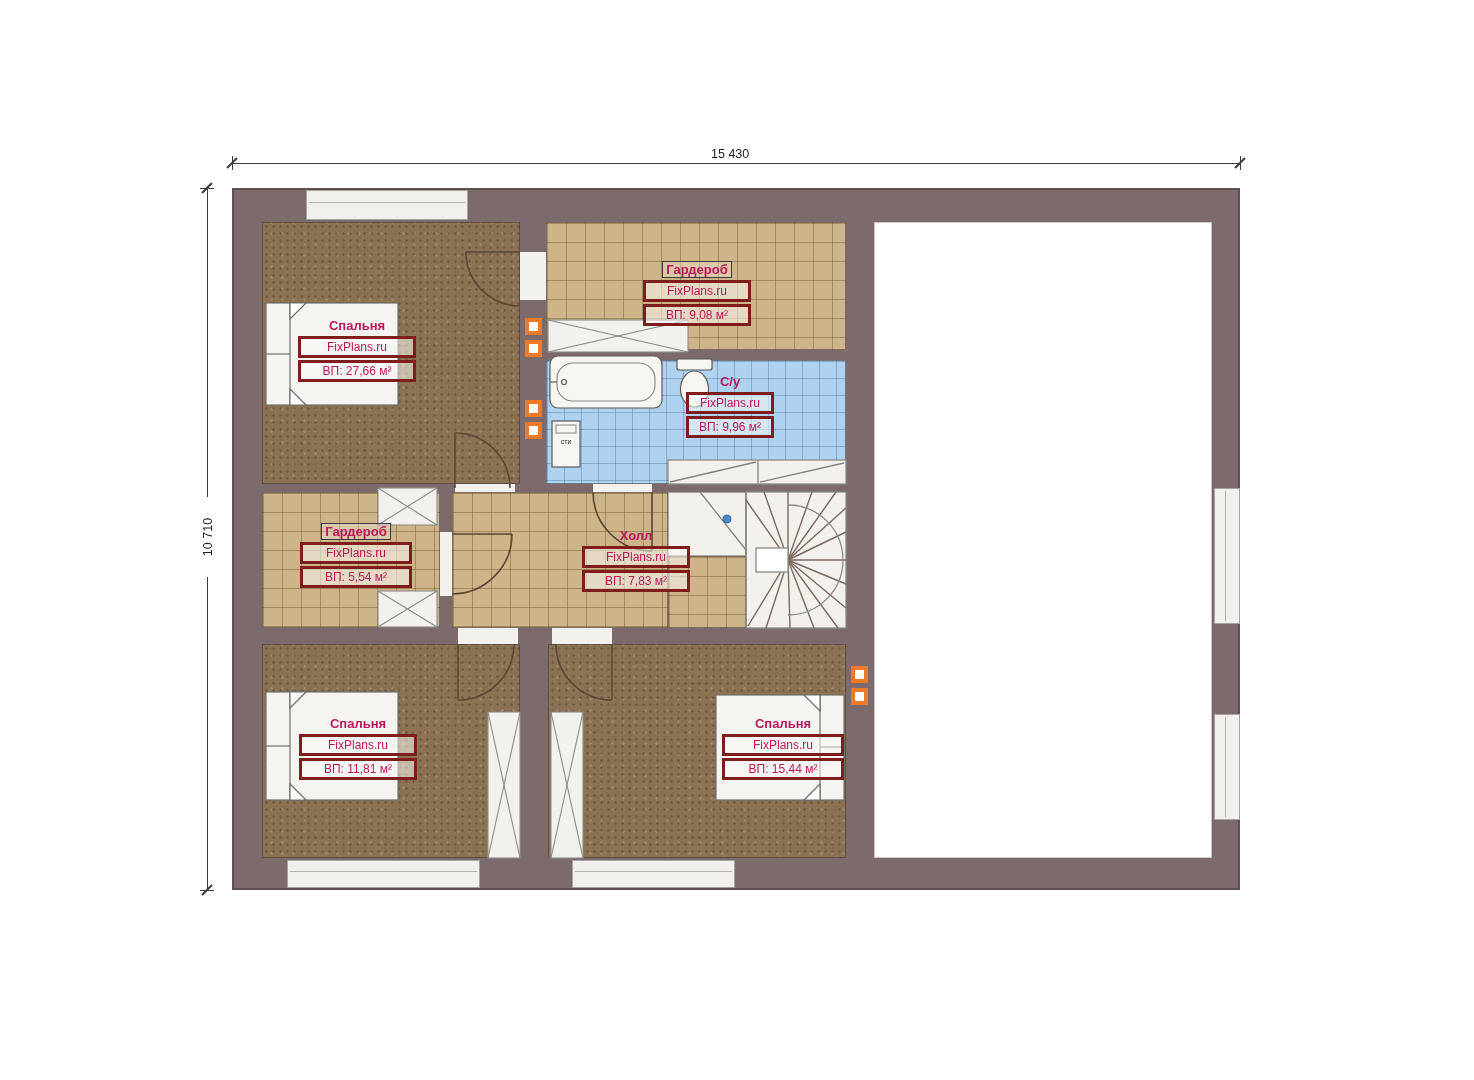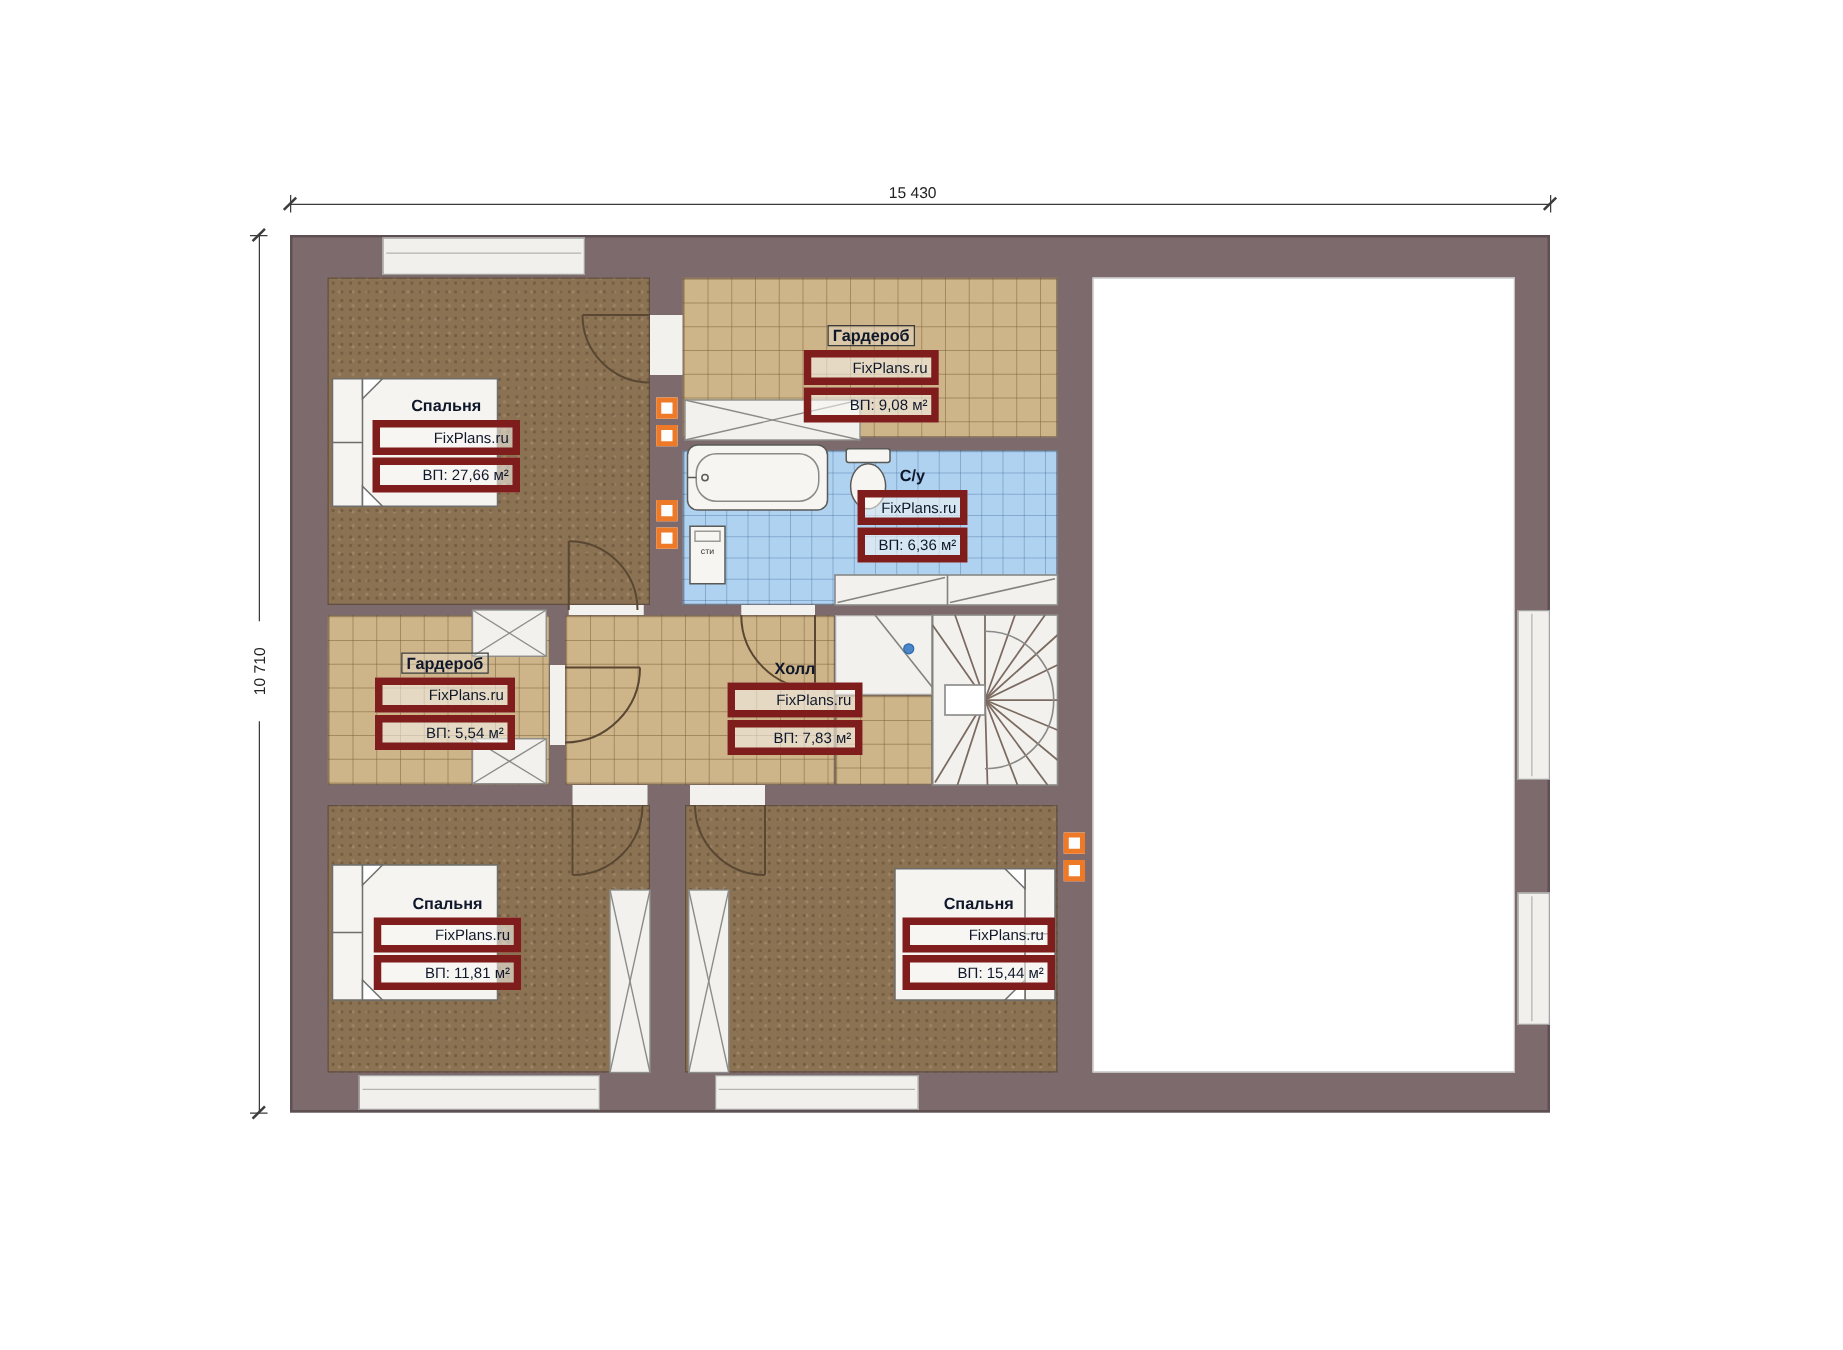--- a/index.html
+++ b/index.html
@@ -23,25 +23,25 @@
     background-size:17px 17px;}
   .void{background:#ffffff;border:1px solid #c6c6c6;}
   .window{background:#f1f0ed;border:1px solid #a3a3a1;}
   .winlineh{position:absolute;left:2px;right:2px;height:1px;background:#b3b3b1;}
   .winlinev{position:absolute;top:2px;bottom:2px;width:1px;background:#b3b3b1;}
   .thr{background:#f2f1ee;}
   .landing{background:#f2f1ee;border:1px solid rgba(120,120,118,.6);}
   .vent{width:17px;height:17px;border:4px solid #ee7a28;background:#fdfdfd;}
   .overlay{position:absolute;left:0;top:0;pointer-events:none;}
   
-  .room-label{position:absolute;text-align:center;color:#0f172a;z-index:6;}
+  .room-label{position:absolute;text-align:center;color:#be185d;z-index:6;}
   .rl-name{font-size:13px;font-weight:bold;display:inline-block;padding:0 3px;}
   .rl-name.boxed{border:1px solid #3a3a3a;background:rgba(250,248,243,.30);}
-  .rl-box{border:6px solid #7f1d1d;background:rgba(250,248,243,.55);font-size:12px;
-          padding:1px 3px;margin-top:2px;white-space:nowrap;text-align:right;}
+  .rl-box{border:3px solid #7f1d1d;background:rgba(250,248,243,.55);font-size:12px;
+          padding:1px 3px;margin-top:2px;white-space:nowrap;}
   .washer-label{position:absolute;font-size:7px;color:#333;z-index:6;text-align:center;}
   
   .dimline{background:#3c3c3c;position:absolute;}
   .tick{position:absolute;width:14px;height:2px;background:#3c3c3c;transform:rotate(-45deg);}
   .dim-label{position:absolute;background:#fff;padding:0 5px;font-size:12.5px;color:#222;z-index:6;white-space:nowrap;}
 </style>
 </head>
 <body>
 
 <div class="plan">
@@ -214,21 +214,21 @@
 
   <div class="room-label" style="left:643px;top:260px;width:108px;">
     <div><span class="rl-name boxed">Гардероб</span></div>
     <div class="rl-box">FixPlans.ru</div>
     <div class="rl-box">ВП: 9,08 м²</div>
   </div>
 
   <div class="room-label" style="left:686px;top:372px;width:88px;">
     <div><span class="rl-name">С/у</span></div>
     <div class="rl-box">FixPlans.ru</div>
-    <div class="rl-box">ВП: 6,36 м²</div>
+    <div class="rl-box">ВП: 9,96 м²</div>
   </div>
 
   <div class="room-label" style="left:300px;top:522px;width:112px;">
     <div><span class="rl-name boxed">Гардероб</span></div>
     <div class="rl-box">FixPlans.ru</div>
     <div class="rl-box">ВП: 5,54 м²</div>
   </div>
 
   <div class="room-label" style="left:582px;top:526px;width:108px;">
     <div><span class="rl-name">Холл</span></div>

